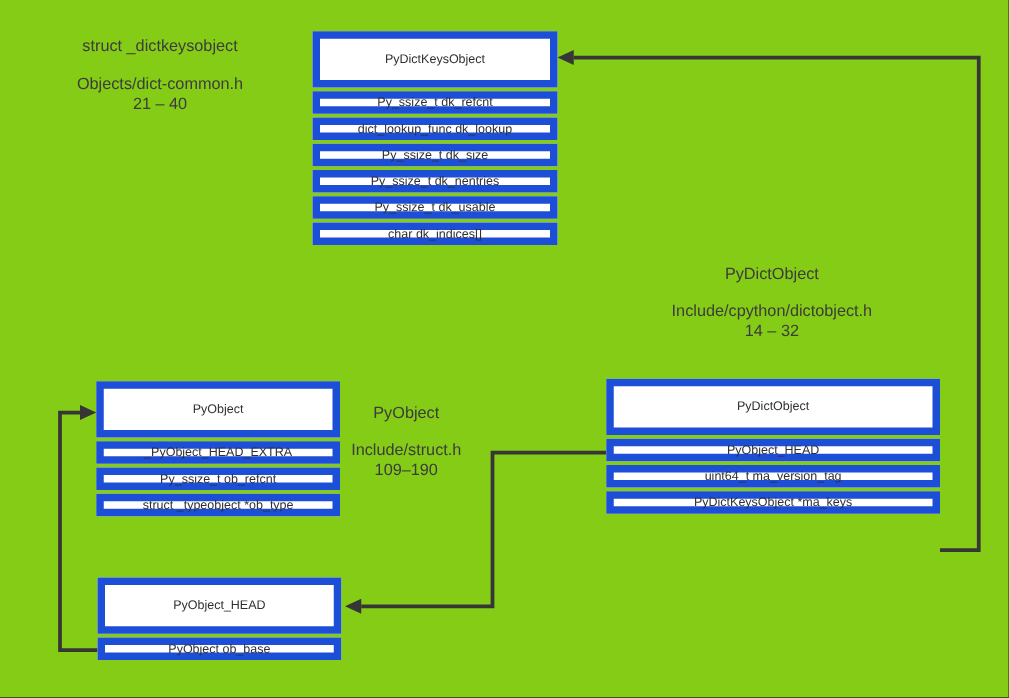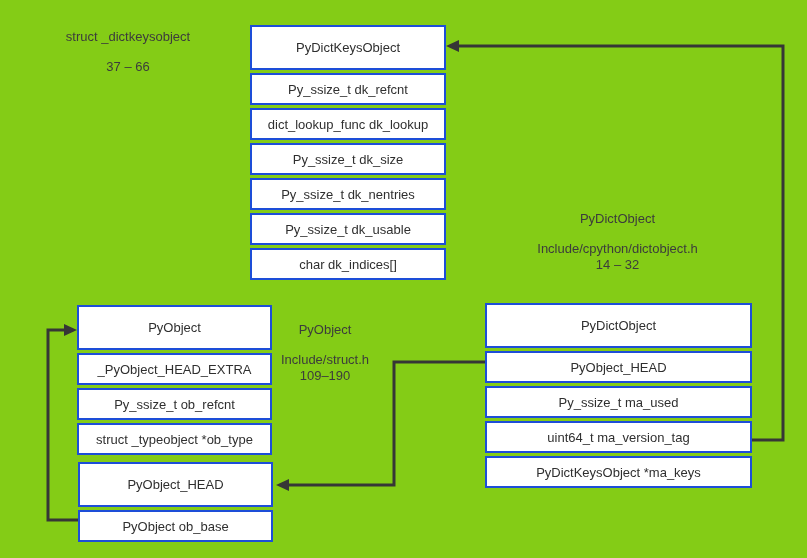--- a/index.html
+++ b/index.html
@@ -22,31 +22,31 @@
     pointer-events: none;
   }
   .struct-box {
     position: absolute;
     display: flex;
     flex-direction: column;
     gap: 3px;
   }
   .cell {
     background: #ffffff;
-    border: 2px solid #1d4ed8;
+    border: 6px solid #1d4ed8;
     box-sizing: border-box;
     display: flex;
     align-items: center;
     justify-content: center;
     color: #2f2f2f;
-    font-size: 13px;
+    font-size: 10px;
     white-space: nowrap;
   }
   .cell.title { height: 45px; }
-  .cell.field { height: 32px; }
+  .cell.field { height: 18px; }
   .label {
     position: absolute;
     text-align: center;
     color: #3c3c3c;
     font-size: 13px;
     line-height: 16px;
   }
   .label .name { margin-bottom: 14px; }
 </style>
 </head>
@@ -64,21 +64,22 @@
       <polygon points="276,485 289,479 289,491" fill="#363636"></polygon>
     </g>
     <g>
       <path d="M79 520 H48 V330 H64" fill="none" stroke="#363636" stroke-width="3"></path>
       <polygon points="77,330 64,324 64,336" fill="#363636"></polygon>
     </g>
   </svg>
 
   <div class="label" style="left:28px; top:29px; width:200px;">
     <div class="name">struct _dictkeysobject</div>
-    <div class="range">37 – 66</div>
+    <div class="file">Objects/dict-common.h</div>
+    <div class="range">21 – 40</div>
   </div>
 
   <div class="label" style="left:500px; top:211px; width:235px;">
     <div class="name">PyDictObject</div>
     <div class="file">Include/cpython/dictobject.h</div>
     <div class="range">14 – 32</div>
   </div>
 
   <div class="label" style="left:266px; top:322px; width:118px;">
     <div class="name">PyObject</div>
@@ -99,21 +100,20 @@
   <div class="struct-box" style="left:77px; top:305px; width:195px;">
     <div class="cell title">PyObject</div>
     <div class="cell field">_PyObject_HEAD_EXTRA</div>
     <div class="cell field">Py_ssize_t ob_refcnt</div>
     <div class="cell field">struct _typeobject *ob_type</div>
   </div>
 
   <div class="struct-box" style="left:485px; top:303px; width:267px;">
     <div class="cell title">PyDictObject</div>
     <div class="cell field">PyObject_HEAD</div>
-    <div class="cell field">Py_ssize_t ma_used</div>
     <div class="cell field">uint64_t ma_version_tag</div>
     <div class="cell field">PyDictKeysObject *ma_keys</div>
   </div>
 
   <div class="struct-box" style="left:78px; top:462px; width:195px;">
     <div class="cell title">PyObject_HEAD</div>
     <div class="cell field">PyObject ob_base</div>
   </div>
 
 </div>

